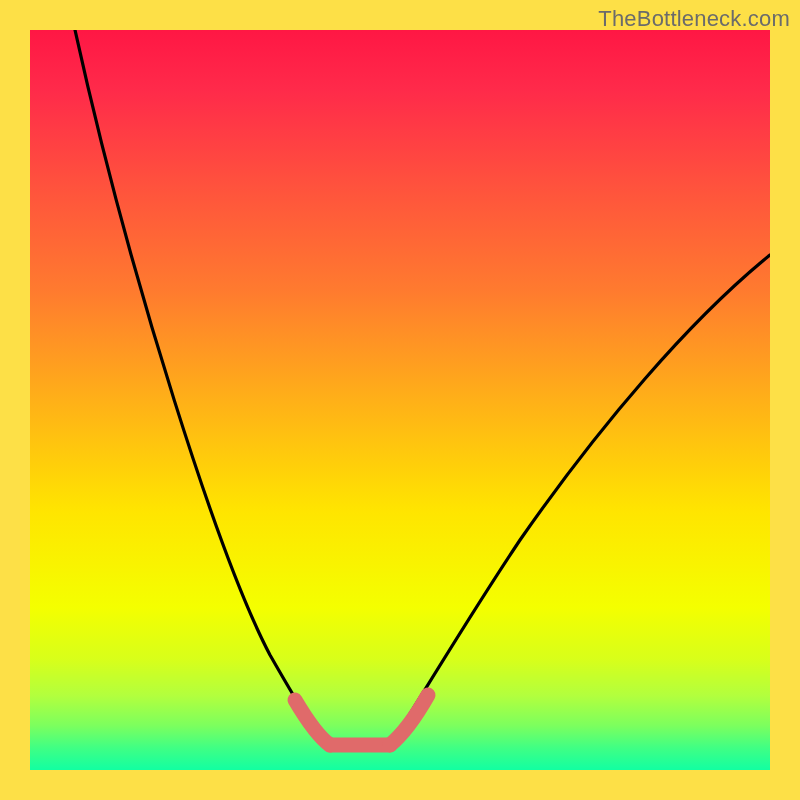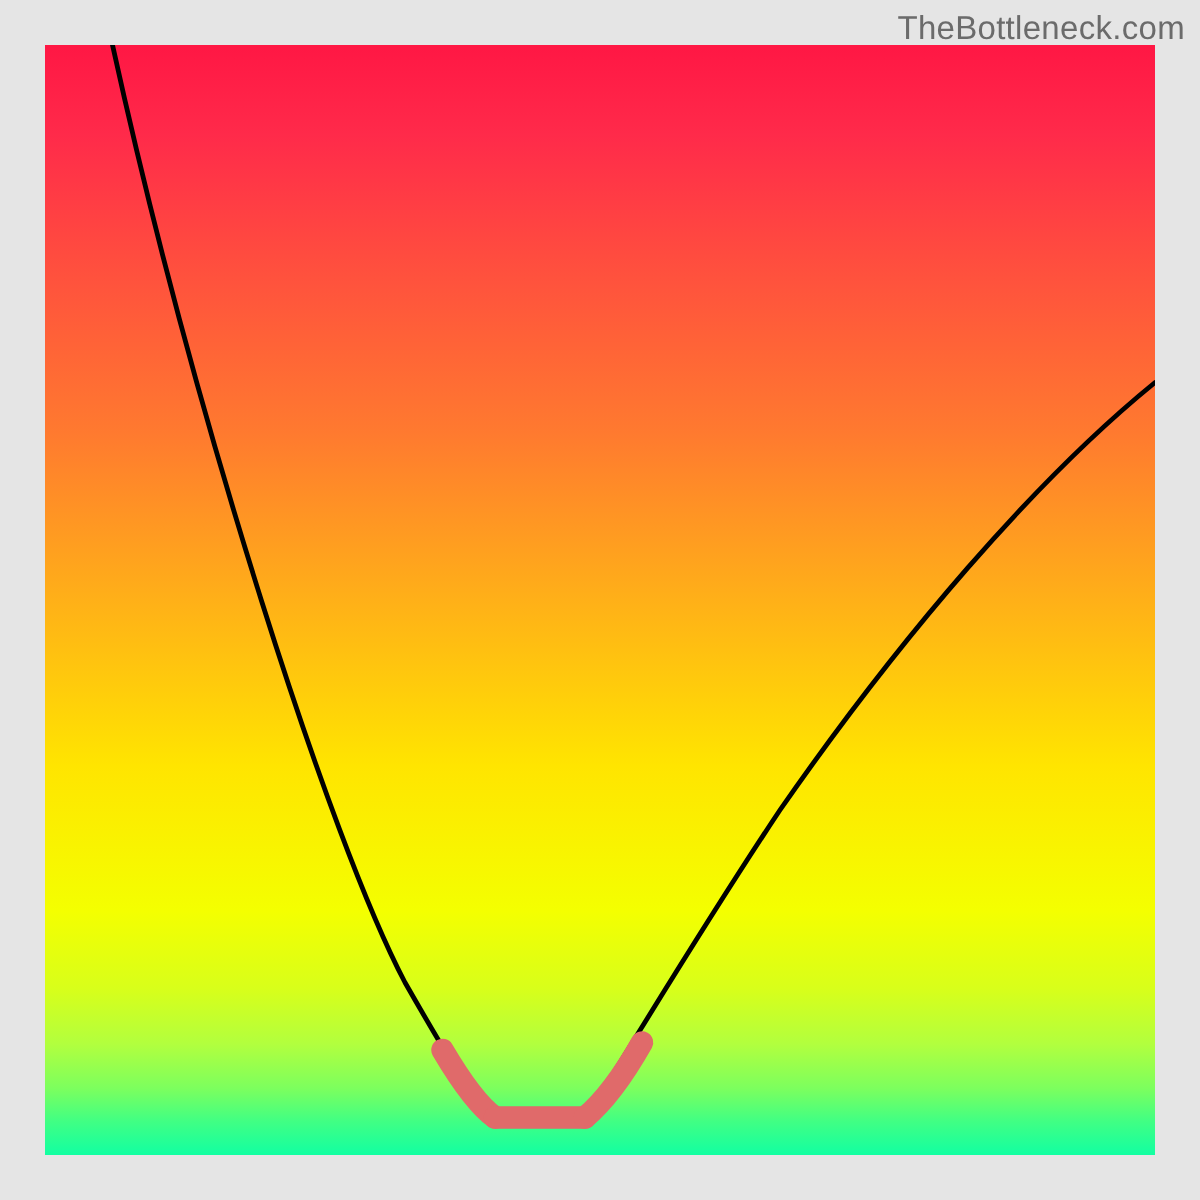--- a/index.html
+++ b/index.html
@@ -7,21 +7,21 @@
     padding: 0;
     width: 800px;
     height: 800px;
     background: #000000;
     overflow: hidden;
   }
   .container {
     position: relative;
     width: 800px;
     height: 800px;
-    background: #e5e5e5;
+    background: #fde047;
   }
   .plot-area {
     position: absolute;
     left: 30px;
     top: 30px;
     width: 740px;
     height: 740px;
   }
   .gradient-bg {
     position: absolute;

